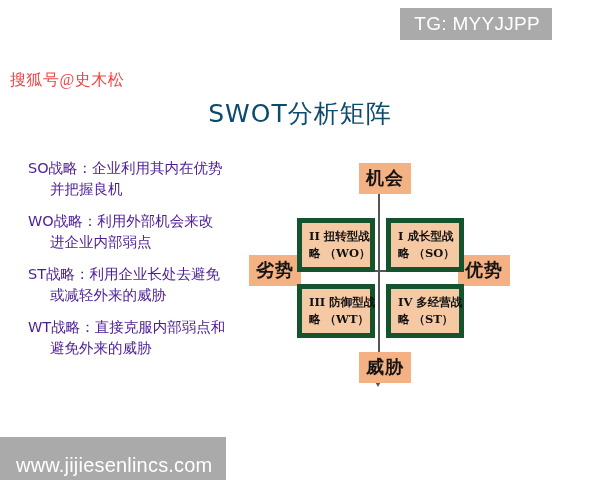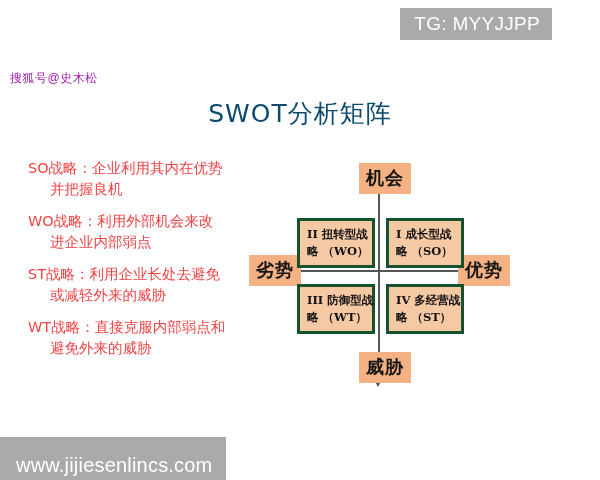--- a/index.html
+++ b/index.html
@@ -46,25 +46,25 @@
     padding: 12px 14px 0 16px;
     font-size: 20px;
     letter-spacing: 0.2px;
   }
 
   
   #sohu-watermark {
     position: absolute;
     left: 10px;
     top: 70px;
-    font-size: 12px;
-    color: #a21caf;
+    font-size: 16px;
+    color: #ef4444;
     letter-spacing: 0.5px;
     white-space: nowrap;
-    font-family: Liberation Sans, sans-serif;
+    font-family: Liberation Serif, serif;
   }
 
   
   #title {
     position: absolute;
     left: 0;
     top: 97px;
     width: 600px;
     text-align: center;
     font-size: 25px;
@@ -77,21 +77,21 @@
   #strategy-list {
     position: absolute;
     left: 28px;
     top: 158px;
     width: 230px;
   }
   .strategy-item {
     margin-bottom: 11px;
     font-size: 14.5px;
     line-height: 1.45;
-    color: #ef4444;
+    color: #4c1d95;
     font-family: "DejaVu Sans", "Liberation Sans", sans-serif;
   }
   .strategy-item .line1 { display: block; }
   .strategy-item .line2 { display: block; padding-left: 22px; }
 
   
   #matrix {
     position: absolute;
     left: 240px;
     top: 150px;
@@ -150,21 +150,21 @@
     border-top: 4.5px solid transparent;
     border-bottom: 4.5px solid transparent;
     border-left: 7px solid #555555;
   }
 
   
   .quadrant {
     position: absolute;
     box-sizing: border-box;
     background: #f6c9a5;
-    border: 3px solid #14532d;
+    border: 5px solid #14532d;
     padding: 5px 3px 6px 7px;
     font-family: "DejaVu Serif", "Liberation Serif", serif;
     font-weight: bold;
     font-size: 11.5px;
     line-height: 1.45;
     color: #111111;
     width: 78px;
   }
   #quadrant-wo { left: 57px; top: 68px; }
   #quadrant-so { left: 146px; top: 68px; }

